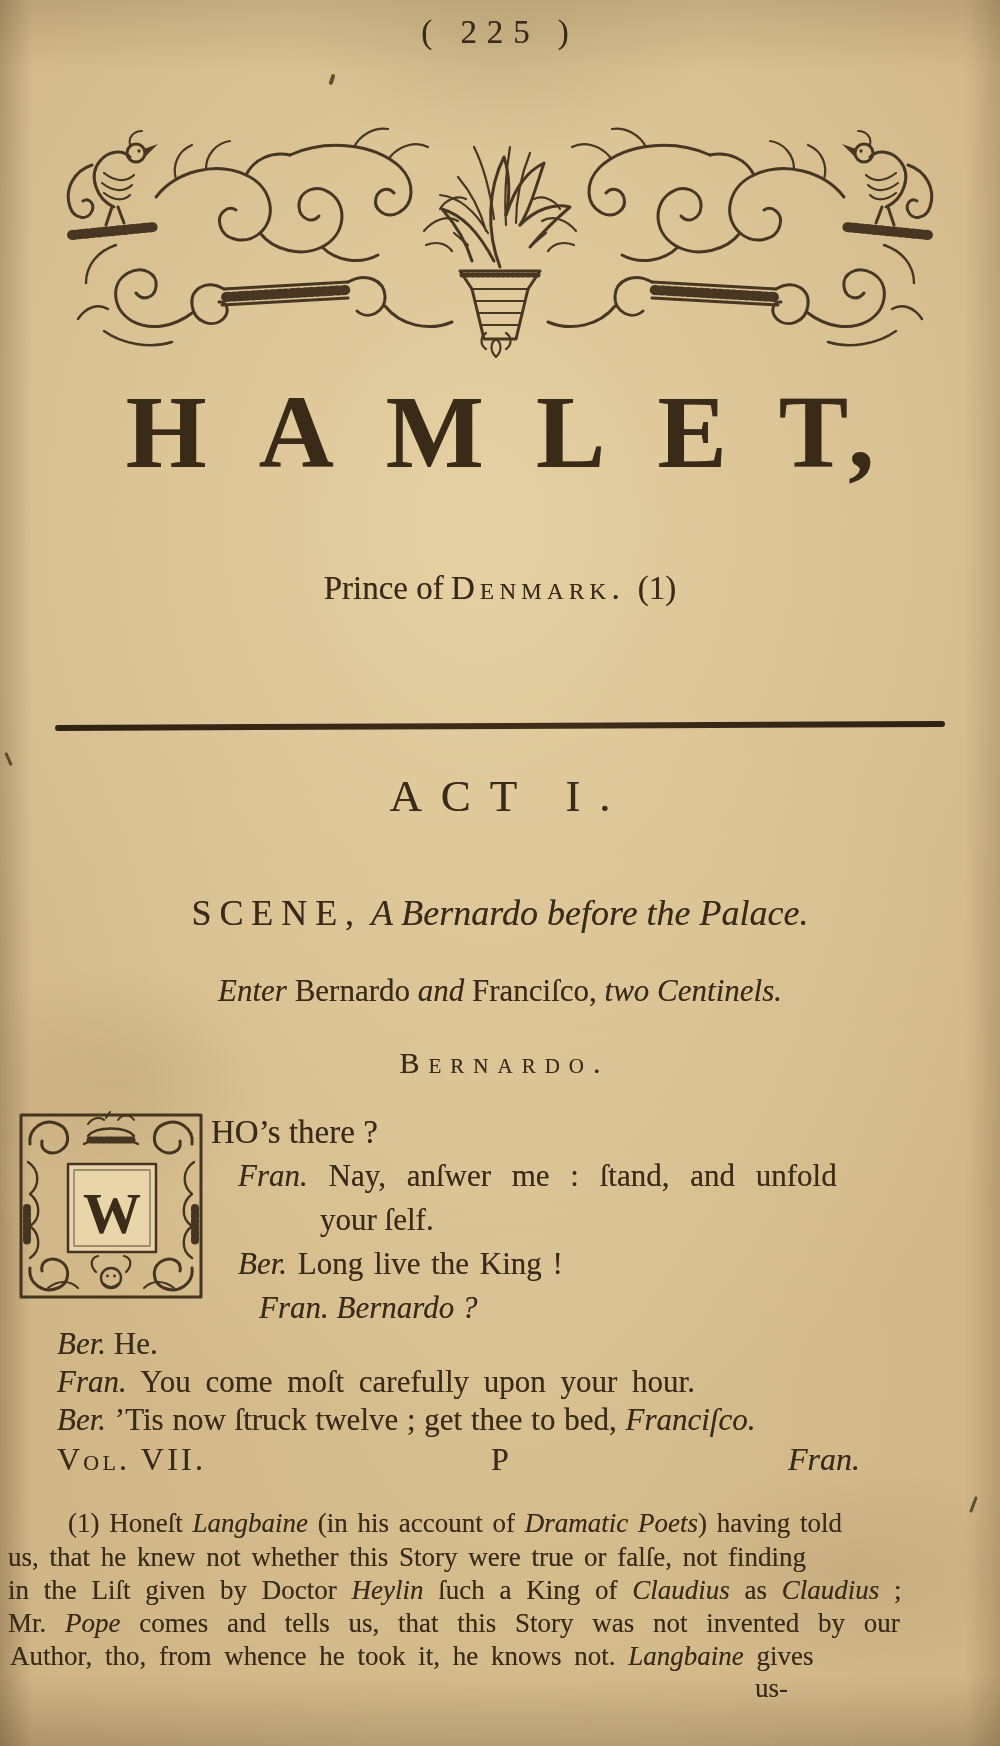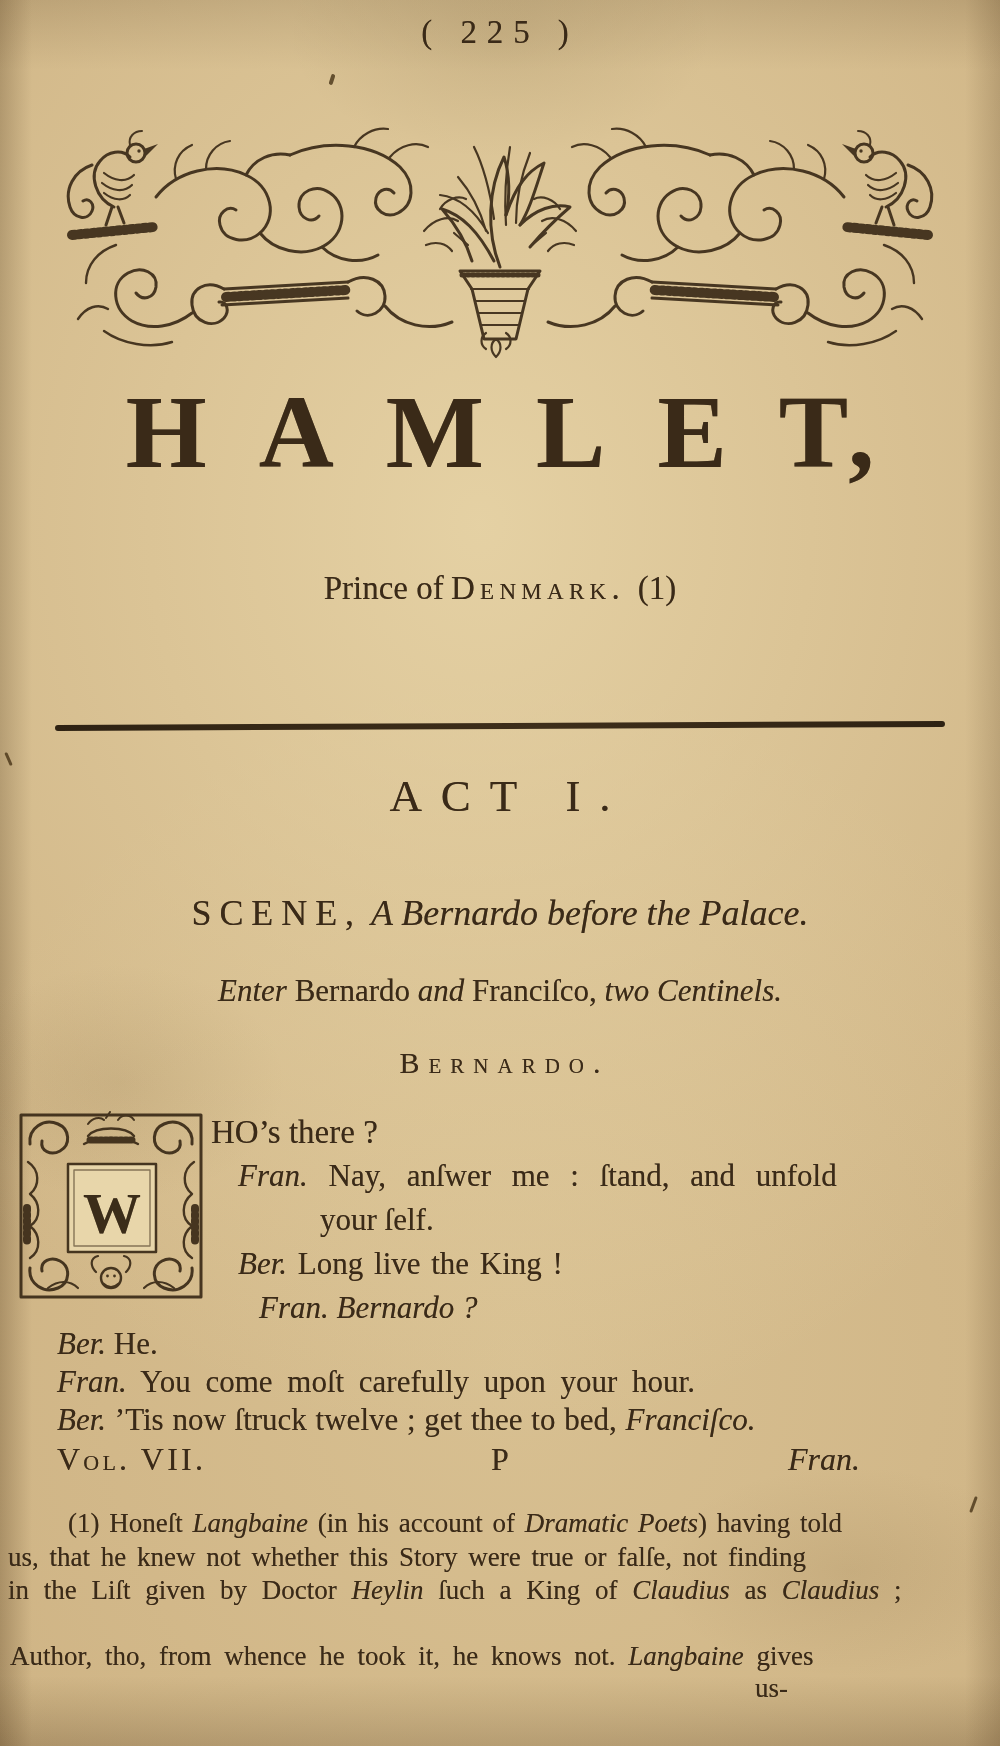--- a/index.html
+++ b/index.html
@@ -157,20 +157,21 @@
   <div class="abs dl" id="l7"><i>Fran.</i><span> You come moſt carefully upon your hour.</span></div>
   <div class="abs dl" id="l8"><i>Ber.</i><span> ’Tis now ſtruck twelve ; get thee to bed, </span><i>Franciſco.</i></div>
 
   <div class="abs sig" id="vol">Vol. VII.</div>
   <div class="abs sig" id="pmark">P</div>
   <div class="abs sig" id="cw"><i>Fran.</i></div>
 
   <div class="abs fn" id="f1"><span>(1) Honeſt </span><i>Langbaine</i><span> (in his account of </span><i>Dramatic Poets</i><span>) having told</span></div>
   <div class="abs fn" id="f2">us, that he knew not whether this Story were true or falſe, not finding</div>
   <div class="abs fn" id="f3"><span>in the Liſt given by Doctor </span><i>Heylin</i><span> ſuch a King of </span><i>Claudius</i><span> as </span><i>Claudius</i><span> ;</span></div>
+  <div class="abs fn" id="f4"><span>Mr. </span><i>Pope</i><span> comes and tells us, that this Story was not invented by our</span></div>
   <div class="abs fn" id="f5"><span>Author, tho, from whence he took it, he knows not. </span><i>Langbaine</i><span> gives</span></div>
 
   <div class="abs" id="bcw">us-</div>
 
   <div class="abs speck" style="left:330px;top:74px;width:4px;height:11px;transform:rotate(18deg);"></div>
   <div class="abs speck" style="left:7px;top:752px;width:3px;height:14px;transform:rotate(-24deg);"></div>
   <div class="abs speck" style="left:972px;top:1496px;width:3px;height:17px;transform:rotate(20deg);"></div>
 </div>
 
 </body></html>

